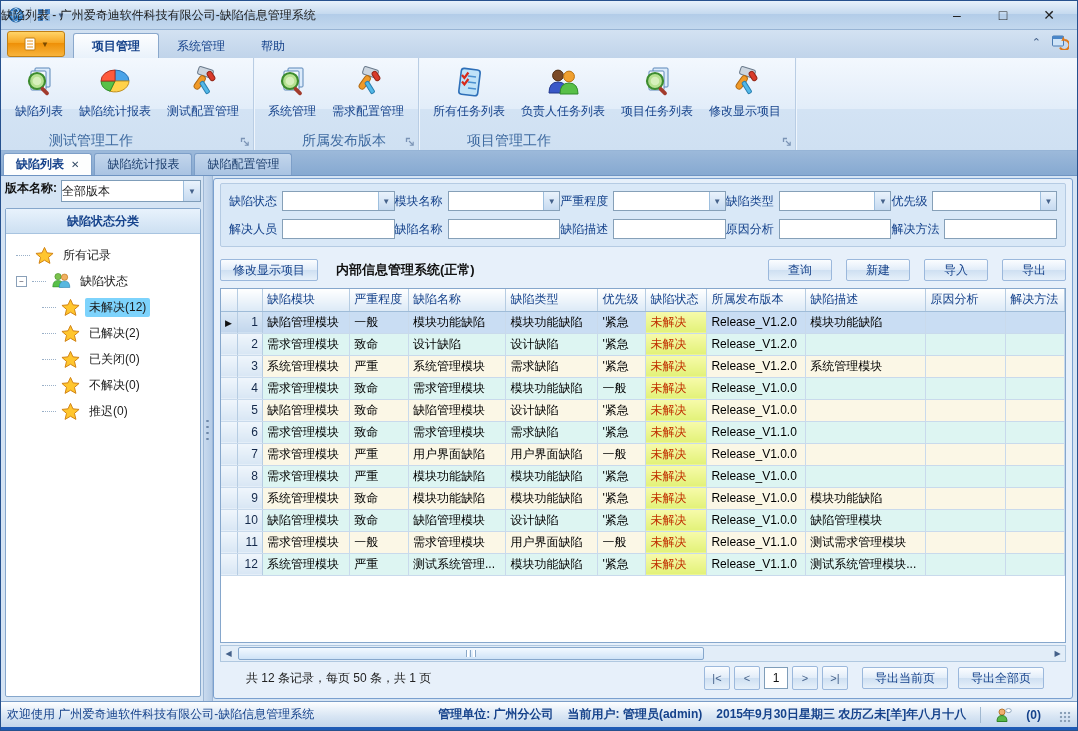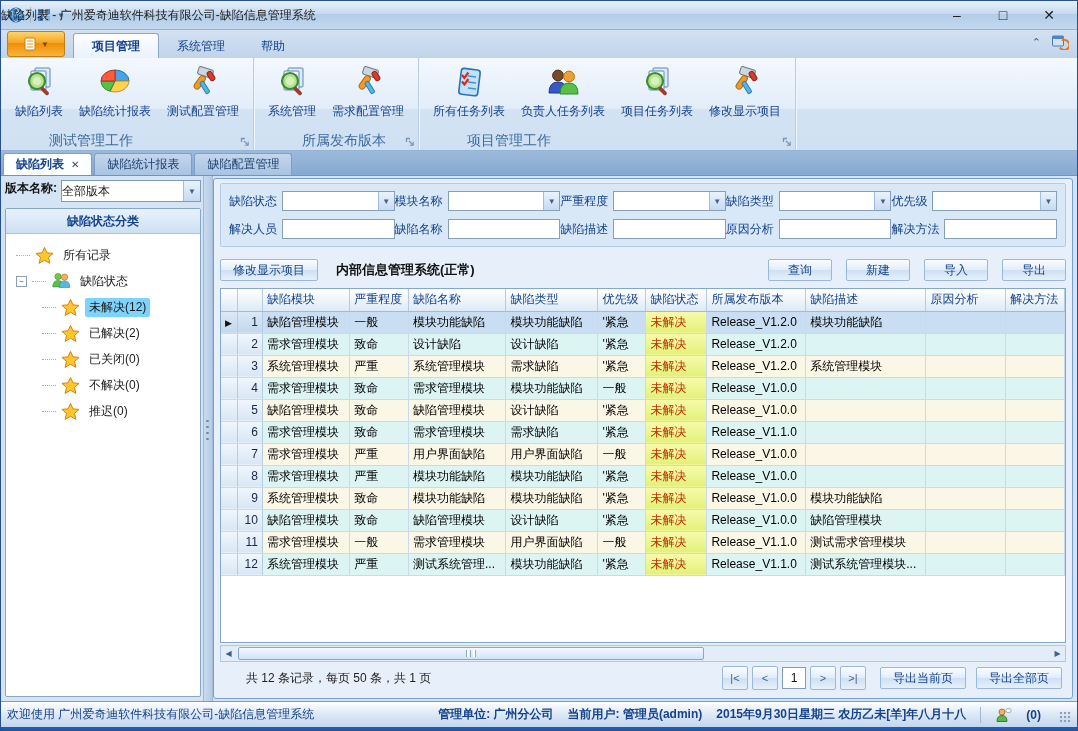--- a/index.html
+++ b/index.html
@@ -146,21 +146,21 @@
 
   
   .footer-row{flex:0 0 32px;display:flex;align-items:center;padding:0 2px;}
   .rec-summary{margin-left:24px;color:#222;}
   .pager{margin-left:auto;display:flex;align-items:center;gap:4px;}
   .pgbtn{width:26px;height:24px;box-sizing:border-box;border:1px solid #9bb8dc;border-radius:2px;
          background:linear-gradient(#fbfdff,#e2edf9 48%,#cfe0f2 52%,#e6f0fa);
          color:#44618a;display:flex;align-items:center;justify-content:center;font-size:11px;}
   .pg-input{width:24px;height:22px;box-sizing:border-box;border:1px solid #7f9db9;background:#fff;
             text-align:center;color:#111;display:flex;align-items:center;justify-content:center;}
-  .export-btns{display:flex;gap:10px;margin-left:14px;margin-right:2px;}
+  .export-btns{display:flex;gap:10px;margin-left:14px;margin-right:20px;}
 
   
   .statusbar{flex:0 0 29px;display:flex;align-items:center;box-sizing:border-box;
              background:linear-gradient(#fdfeff,#d9e6f4 55%,#c3d6ec);
              border-top:1px solid #7a9cc6;border-bottom:3px solid #1f5bb5;padding:0 6px;}
   .sb-left{color:#15428b;}
   .sb-right{margin-left:auto;display:flex;align-items:center;gap:14px;color:#15428b;font-weight:bold;}
   .sb-sep{width:1px;height:16px;background:#a0b8d0;}
   .sb-count{font-weight:bold;color:#15428b;}
   .resize-grip{width:12px;height:12px;margin-left:4px;align-self:flex-end;

